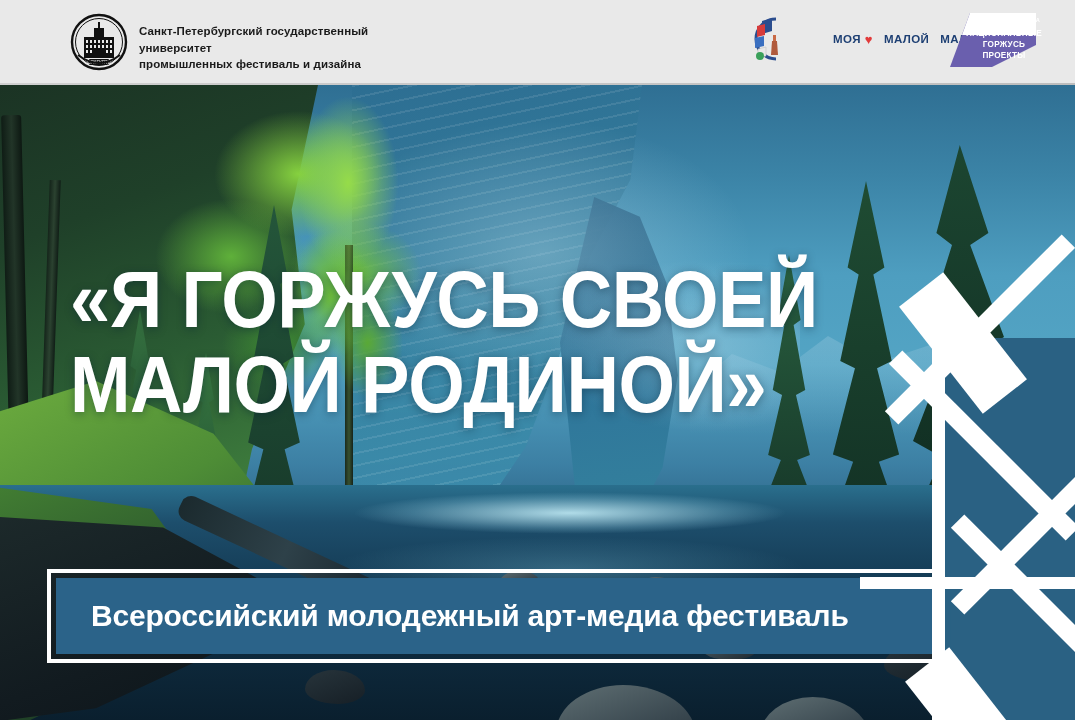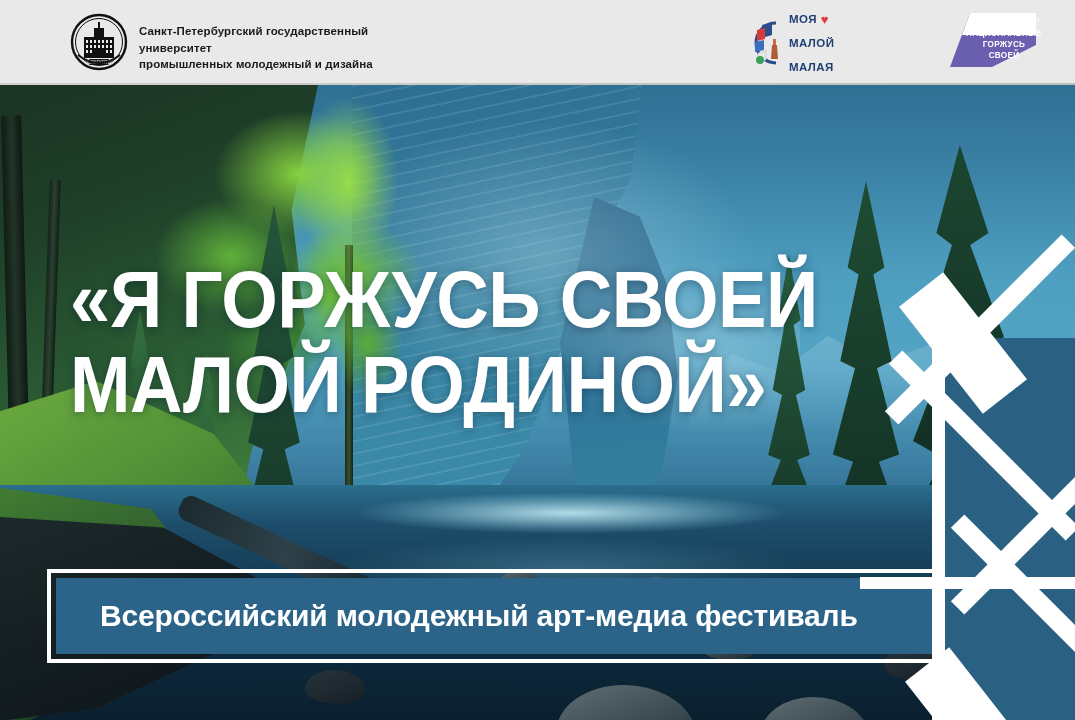--- a/index.html
+++ b/index.html
@@ -30,21 +30,21 @@
   .sp { position:absolute; left:481px; top:24px; display:flex; flex-direction:column; align-items:center; }
   .sp-row { display:flex; align-items:center; gap:7px; }
   .sp-word { font-size:25px; font-weight:bold; color:#2e7bbd; letter-spacing:.4px;
              font-family:"Liberation Sans", sans-serif; }
   .sp-sub { font-size:5.2px; color:#7ba9cf; letter-spacing:.32px; margin-top:3px;
             white-space:nowrap; font-weight:bold; }
 
   
   .mmr { position:absolute; left:748px; top:13px; display:flex; align-items:center; gap:5px; }
   .mmr-mark { width:36px; height:52px; position:relative; }
-  .mmr-lines { display:flex; flex-direction:column; gap:11px; }
+  .mmr-lines { display:flex; flex-direction:row; gap:11px;margin-left:44px; }
   .mmr-line { font-size:11.5px; font-weight:bold; color:#1d3f73; letter-spacing:.4px;
               line-height:1.12; display:flex; align-items:center; gap:4px; }
   .heart { color:#e23a3a; font-size:13px; line-height:1; }
 
   
   .np { position:absolute; left:940px; top:11px; width:108px; height:62px; }
   .np-kult { position:absolute; right:7px; top:6px; font-size:5.6px; font-weight:bold;
              color:#fff; letter-spacing:1.1px; }
   .np-lines { position:absolute; left:24px; top:17px; width:80px; text-align:center; }
   .np-l { display:block; font-size:8.2px; font-weight:bold; color:#fff;
@@ -204,21 +204,21 @@
     position:absolute; left:47px; top:484px; width:908px; height:94px;
     border:4px solid #ffffff;
   }
   .banner {
     position:absolute; left:5px; top:5px; right:5px; bottom:5px;
     background:#2b6389;
     display:flex; align-items:center;
   }
   .banner-text {
     color:#ffffff; font-size:30px; font-weight:bold; letter-spacing:-.2px;
-    padding-left:44px; white-space:nowrap;
+    padding-left:35px; white-space:nowrap;
   }
 
   
   .decor { position:absolute; right:0; top:85px; width:215px; height:635px; overflow:hidden; }
   .decor-panel {
     position:absolute; right:0; top:168px; width:140px; height:467px;
     background:#2a6183;
   }
   .decor-panel2 {
     position:absolute; right:0; top:400px; width:215px; height:235px;
@@ -275,21 +275,21 @@
             <rect x="36" y="39" width="2" height="3"></rect>
               <rect x="40" y="39" width="2" height="3"></rect>
           </g>
           <rect x="19" y="48" width="20" height="6" rx="1" fill="#111"></rect>
           <text x="29" y="53" font-size="4.6" fill="#e9e9e9" text-anchor="middle" font-family="Liberation Sans, sans-serif">СПбГУПТД</text>
           <path d="M8 44 Q29 60 50 44" fill="none" stroke="#111" stroke-width="2"></path>
         </svg>
       </span>
       <div class="univ-text">
         <span>Санкт-Петербургский государственный университет</span>
-        <span>промышленных молодежный и дизайна</span>
+        <span>промышленных фестиваль и дизайна</span>
       </div>
     </div>
 
 
     <div class="mmr">
       <span class="mmr-mark">
         <svg width="36" height="52" viewBox="0 0 36 52">
           <path d="M28 6a20 20 0 1 0 0 40" fill="none" stroke="#2b4d8e" stroke-width="3"></path>
           <path d="M14 8l10-3v13l-10 3z" fill="#2b4d8e"></path>
           <path d="M9 13l8-2v11l-8 2z" fill="#d63b3b"></path>
@@ -312,21 +312,21 @@
 
     <div class="np">
       <svg width="108" height="62" viewBox="0 0 108 62" style="position:absolute;left:0;top:0">
         <path d="M96 2 H30 L10 56 H52 L96 34 Z" fill="#6a5fae"></path>
         <path d="M96 2 H30 L22 24 H96 Z" fill="#ffffff"></path>
       </svg>
       <span class="np-kict np-kult">КУЛЬТУРА</span>
       <div class="np-lines">
         <span class="np-l">НАЦИОНАЛЬНЫЕ</span>
         <span class="np-l">ГОРЖУСЬ</span>
-        <span class="np-l">СВОЕЙ</span>
+        <span class="np-l">ПРОЕКТЫ</span>
       </div>
     </div>
   </div>
 
   <div class="stage">
     <div class="sky"></div>
     <div class="cliffA"></div>
     <div class="cliffB"></div>
     <div class="mist"></div>
     <div class="ridge"></div>

